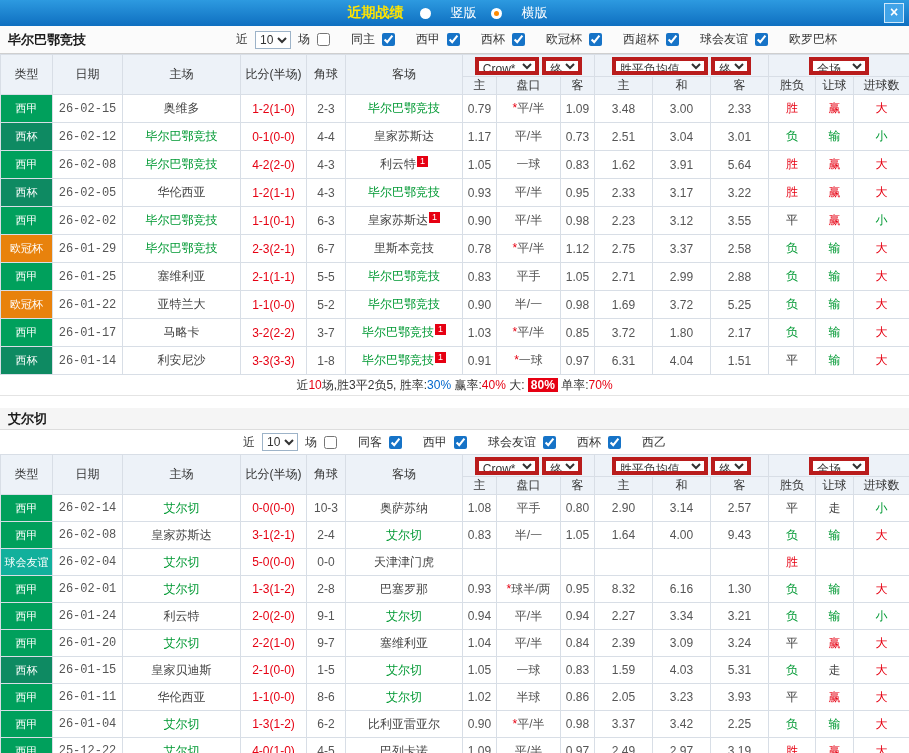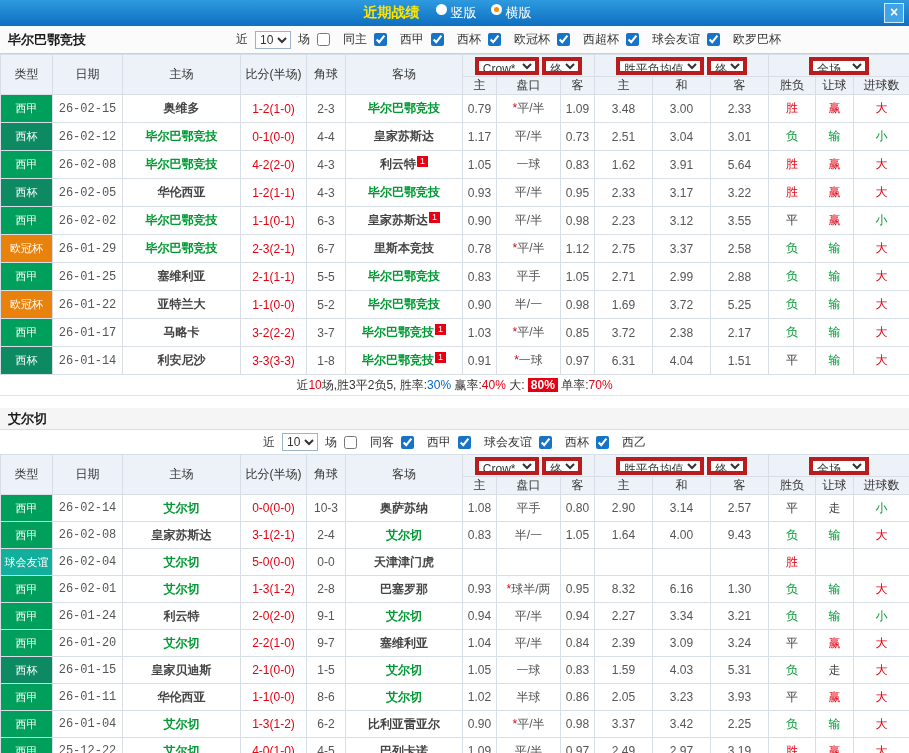--- a/index.html
+++ b/index.html
@@ -4,58 +4,58 @@
 <style>
   * { margin:0; padding:0; box-sizing:border-box; }
   html,body { width:909px; height:753px; overflow:hidden; background:#fff;
     font-family:"Liberation Sans","DejaVu Sans",sans-serif; }
 
   
   .topbar { height:26px; background:linear-gradient(#2d9ae0,#0e6fc0);
     display:flex; align-items:center; justify-content:center; position:relative;
     color:#fff; font-size:13px; }
   .topbar .title { color:#ffe400; font-weight:bold; font-size:14px; margin-right:16px; }
-  .radio-opt { display:inline-flex; align-items:flex-start; gap:4px; margin-right:14px; cursor:pointer; }
+  .radio-opt { display:inline-flex; align-items:center; gap:20px; margin-right:14px; cursor:pointer; }
   .radio { width:11px; height:11px; border-radius:50%; background:#fff; display:inline-block; position:relative; }
   .radio.sel::after { content:""; position:absolute; left:3px; top:3px; width:5px; height:5px;
     border-radius:50%; background:#ff8a00; }
   .close-btn { position:absolute; right:5px; top:3px; width:20px; height:20px;
     background:#42a4e8; border:1px solid #cfe8fa; color:#fff; font-size:14px; font-weight:bold;
     line-height:17px; text-align:center; cursor:pointer; }
 
   
   .sec-head { height:28px; background:#fbfbfb; border-bottom:1px solid #cfcfcf;
     display:flex; align-items:center; padding:0 8px; }
   .sec-head.name-only { height:22px; background:#f5f5f5; border-bottom:1px solid #ddd; }
   .team-name { font-weight:bold; font-size:13px; color:#1a1a1a; }
   .filters { display:flex; align-items:center; gap:7px; font-size:12px; color:#333; }
   .sec-head .filters { margin-left:150px; }
   .filter-row { height:24px; display:flex; align-items:center; justify-content:center; background:#fff; }
   .filters select { height:18px; font-size:12px; border:1px solid #9db3c8; background:#fff; color:#333; }
-  .cb { display:inline-flex; align-items:center; gap:13px; cursor:pointer; }
+  .cb { display:inline-flex; align-items:center; gap:21px; cursor:pointer; }
   .cb input { width:13px; height:13px; margin:0; accent-color:#1673c7; }
 
   
   table { border-collapse:collapse; table-layout:fixed; width:909px; }
   th, td { border:1px solid #d8dee6; text-align:center; font-size:12px;
     overflow:hidden; white-space:nowrap; }
   thead th { background:#edf2f8; color:#333; font-weight:normal; }
   tr.h1 th { height:22px; }
   tr.h2 th { height:14px; }
   .h1 select { height:18px; font-size:12px; border:4px solid #b91c1c; background:#fff;
     color:#333; vertical-align:middle; }
   .sel-company { width:64px; } .sel-final { width:40px; }
-  .sel-europe { width:88px; } .sel-scope { width:60px; }
+  .sel-europe { width:96px; } .sel-scope { width:60px; }
   tbody td { color:#555; background:#fff; }
   .s0 tbody td { height:28px; }
   .s1 tbody td { height:27px; }
   td.type { color:#fff; font-size:11px; padding:0 1px; }
   td.score { color:#e60012; }
   td.date { color:#555;font-family:Liberation Mono, monospace; }
-  .team { color:#444; cursor:pointer;font-weight:bold; }
+  .team { color:#444; cursor:pointer; }
   .team.subject { color:#009933; }
   .badge1 { display:inline-block; background:#e60012; color:#fff; font-size:9px;
     width:11px; height:11px; line-height:11px; text-align:center; vertical-align:top; margin-left:1px; }
   td.hcap .star { color:#e60012; }
   td.res { font-size:12px; }
 
   
   .summary { height:21px; display:flex; align-items:center; justify-content:center;
     font-size:12px; color:#333; border-bottom:1px solid #e4e4e4; }
   .summary span { white-space:pre; }
@@ -312,21 +312,21 @@
           <td class="type" style="background: rgb(0, 160, 92);">西甲</td>
           <td class="date">26-01-17</td>
           <td class="teamcell"><span class="team">马略卡</span></td>
           <td class="score">3-2(2-2)</td>
           <td class="corner">3-7</td>
           <td class="teamcell"><span class="team subject">毕尔巴鄂竞技</span><span class="badge1">1</span></td>
           <td class="odds">1.03</td>
           <td class="hcap"><span class="star">*</span>平/半</td>
           <td class="odds">0.85</td>
           <td class="odds">3.72</td>
-          <td class="odds">2.38</td>
+          <td class="odds">1.80</td>
           <td class="odds">2.17</td>
           <td class="res" style="color: rgb(0, 153, 51);">负</td>
           <td class="res" style="color: rgb(0, 153, 51);">输</td>
           <td class="res" style="color: rgb(230, 0, 18);">大</td>
         </tr>
         <tr>
           <td class="type" style="background: rgb(14, 138, 98);">西杯</td>
           <td class="date">26-01-14</td>
           <td class="teamcell"><span class="team">利安尼沙</span></td>
           <td class="score">3-3(3-3)</td>

